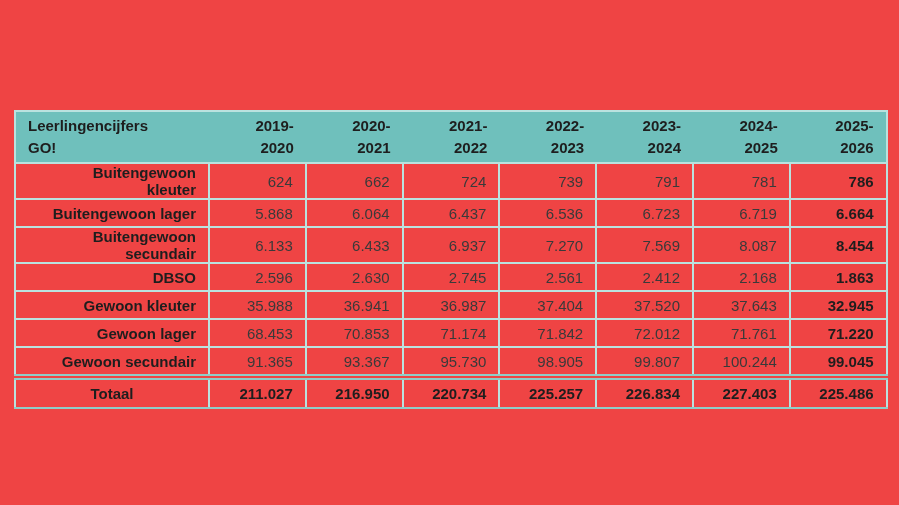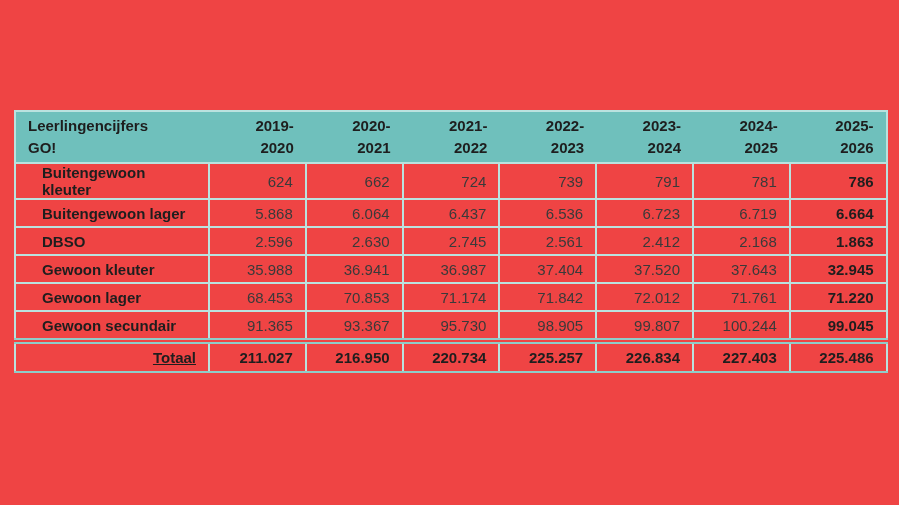--- a/index.html
+++ b/index.html
@@ -35,29 +35,29 @@
     text-align:right;
     vertical-align:middle;
     white-space:pre-line;
     line-height:22px;
     border-left-width:0;
     border-right-width:0;
   }
   thead th:first-child{border-left-width:2px;text-align:left;}
   thead th:last-child{border-right-width:2px;}
   tbody td{height:26px;vertical-align:middle;}
-  tbody td.label{font-weight:bold;text-align:left;color:var(--text-dark);padding-left:26px;}
+  tbody td.label{font-weight:bold;text-align:right;color:var(--text-dark);padding-left:26px;}
   tbody td.val{text-align:right;color:var(--text-value);}
   tbody td.val:last-child{font-weight:bold;color:var(--text-dark);border-radius:9px;}
   tfoot td{
     height:27px;vertical-align:middle;font-weight:bold;color:var(--text-dark);
     border-top:6px double var(--border-strong);
     border-bottom:2px solid var(--border-strong);
   }
-  tfoot td.label{text-align:right;text-decoration:underline;}
+  tfoot td.label{text-align:center;}
   tfoot td.val{text-align:right;}
 </style>
 </head>
 <body>
 
 <div class="page">
   <table class="students-table">
     <colgroup>
       <col class="c-label">
       <col class="c-year">
@@ -103,20 +103,30 @@
         <td class="label">Buitengewoon lager</td>
         <td class="val">5.868</td>
         <td class="val">6.064</td>
         <td class="val">6.437</td>
         <td class="val">6.536</td>
         <td class="val">6.723</td>
         <td class="val">6.719</td>
         <td class="val">6.664</td>
       </tr>
       <tr>
+        <td class="label">Buitengewoon secundair</td>
+        <td class="val">6.133</td>
+        <td class="val">6.433</td>
+        <td class="val">6.937</td>
+        <td class="val">7.270</td>
+        <td class="val">7.569</td>
+        <td class="val">8.087</td>
+        <td class="val">8.454</td>
+      </tr>
+      <tr>
         <td class="label">DBSO</td>
         <td class="val">2.596</td>
         <td class="val">2.630</td>
         <td class="val">2.745</td>
         <td class="val">2.561</td>
         <td class="val">2.412</td>
         <td class="val">2.168</td>
         <td class="val">1.863</td>
       </tr>
       <tr>

